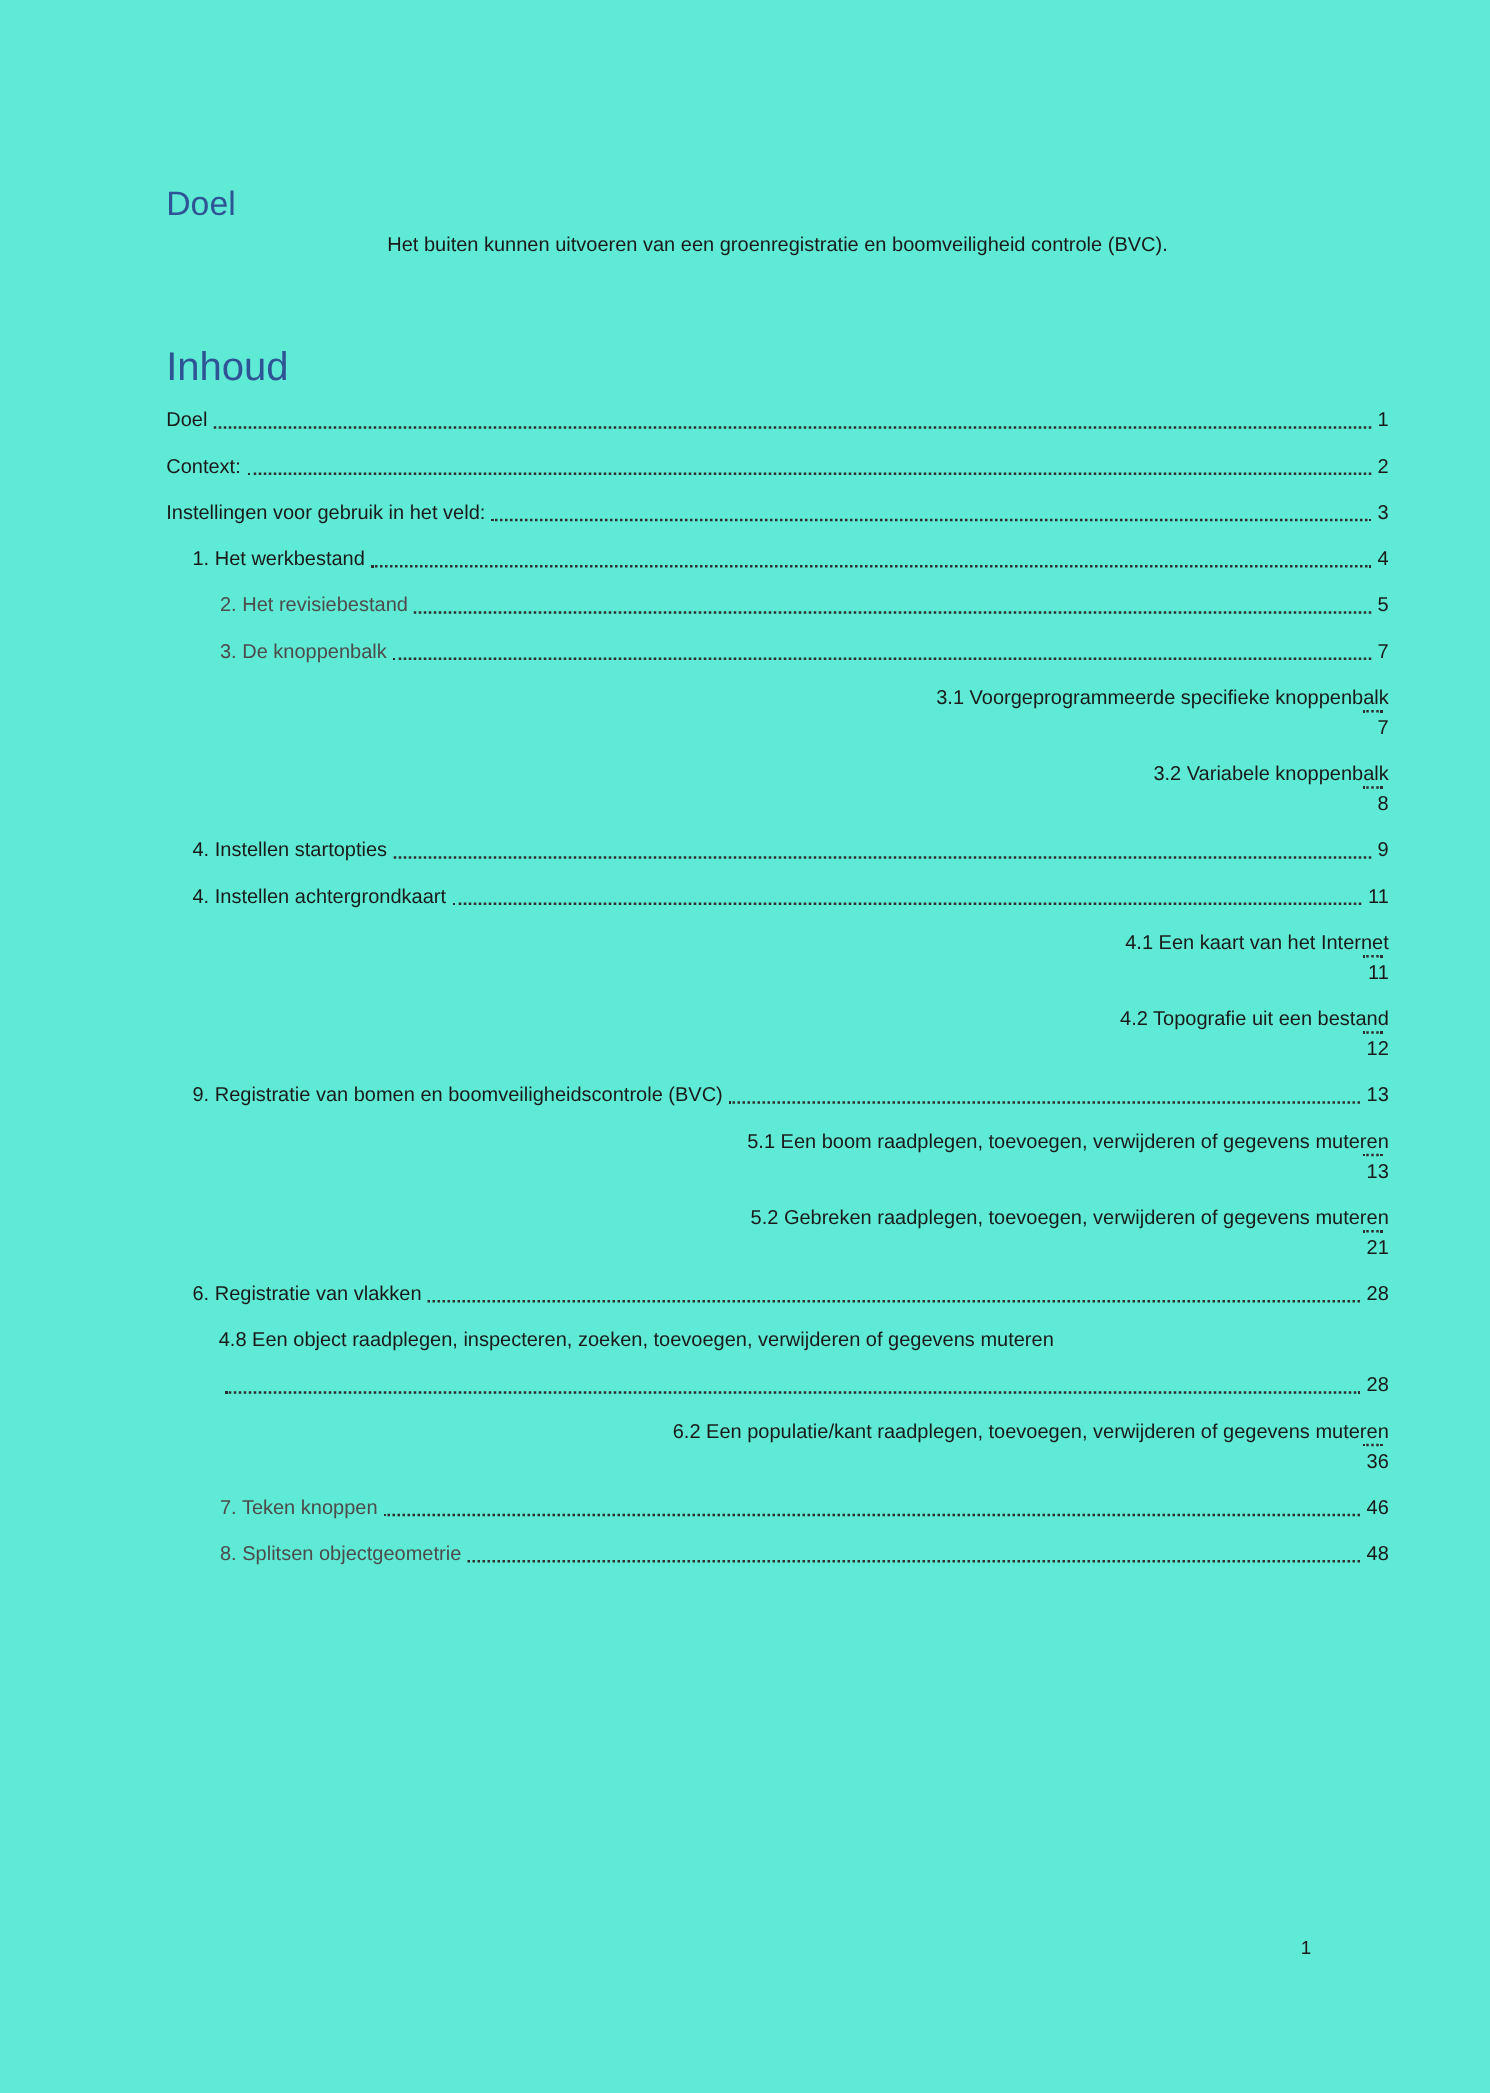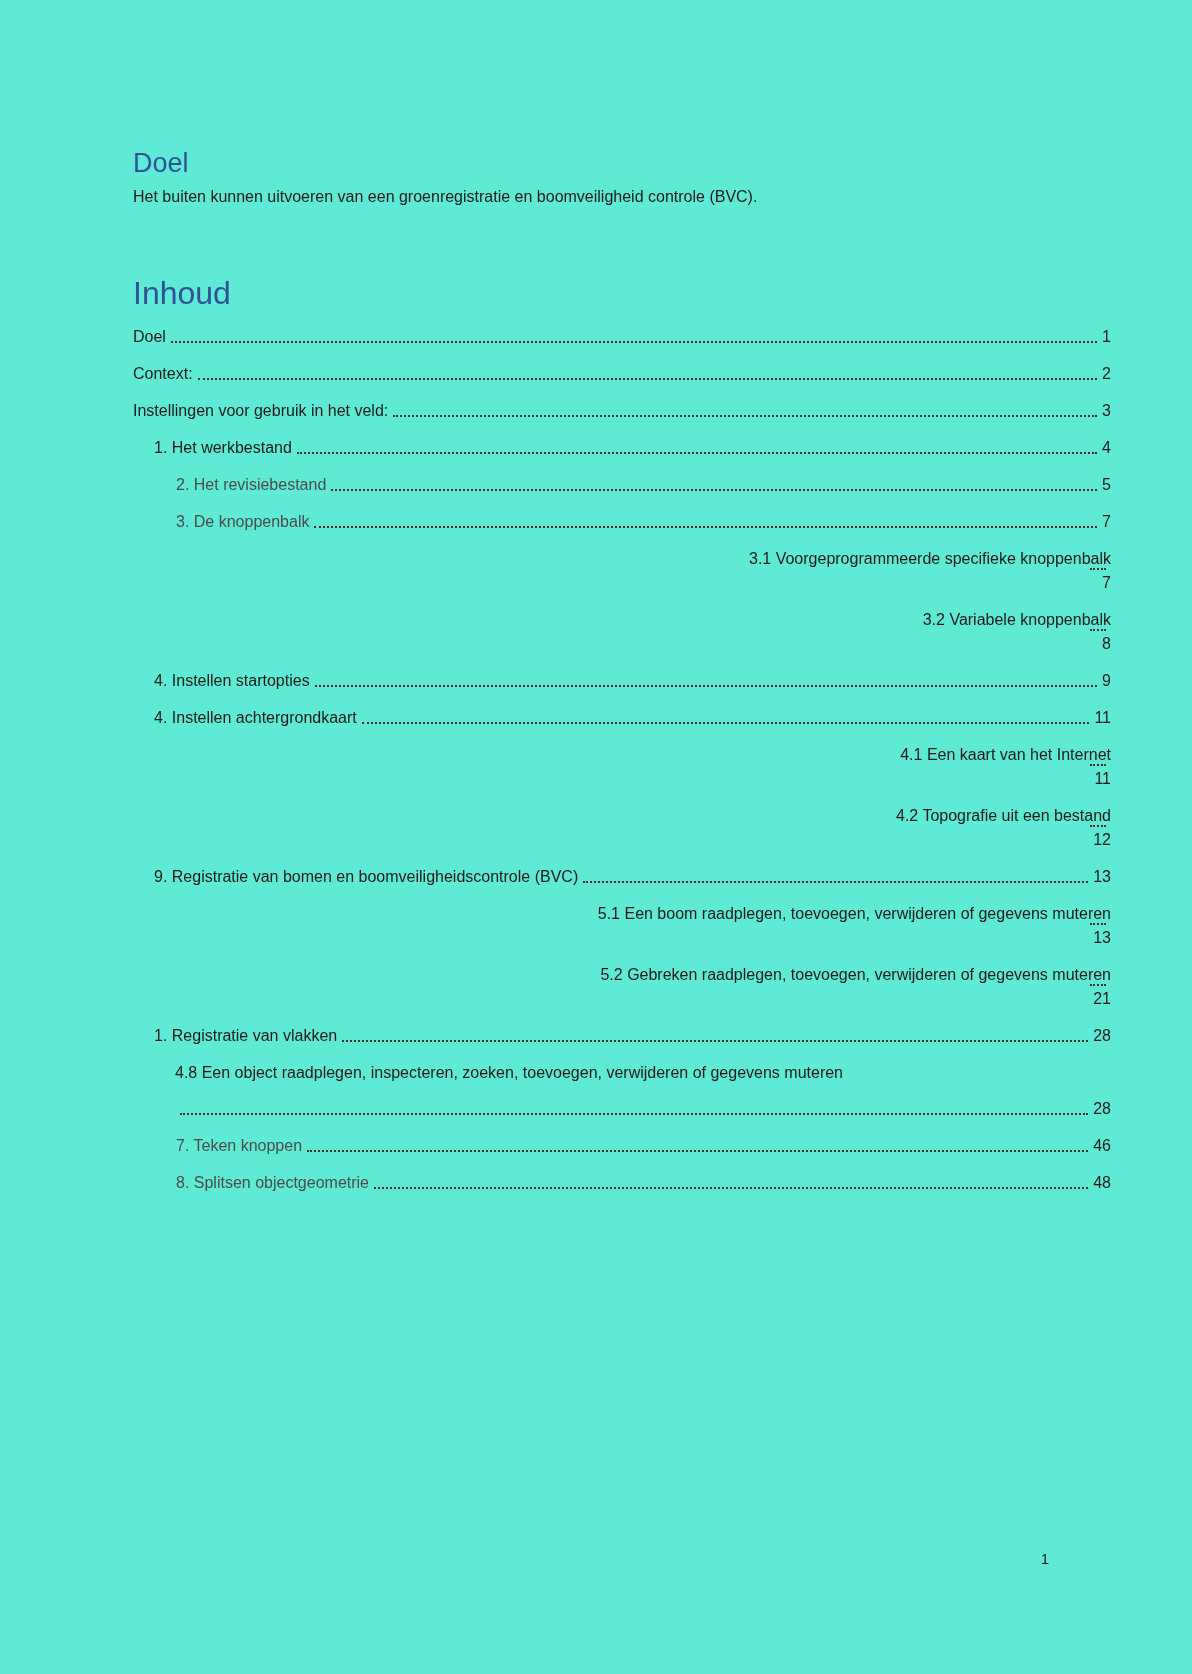--- a/index.html
+++ b/index.html
@@ -9,21 +9,21 @@
     width:1192px;height:1674px;
     background:#5eead4;
     box-sizing:border-box;
     padding:146px 81px 0 133px;
     overflow:hidden;
   }
   .heading{color:#2F5496;font-weight:400;}
   .h-doel{font-size:27px;line-height:34px;margin:0;}
   .h-inhoud{font-size:32px;line-height:40px;margin:66px 0 0 0;}
   .body-text{
-    font-size:16px;line-height:21px;color:#1a1a1a;margin:6px 0 0 0;
+    font-size:16px;line-height:21px;color:#1a1a1a;margin:6px 0 0 0;text-align:center;
   }
   .toc{margin-top:14px;}
   .toc-row{
     font-size:16px;line-height:19px;color:#1a1a1a;margin-bottom:18px;
   }
   .toc-row:not(.wrap){display:flex;align-items:flex-end;}
   .lvl2{padding-left:21px;}
   .lvl3{padding-left:42px;flex-direction:column;}
   .light .toc-label{color:#4c4c4c;margin-left:22px;}
   .toc-label{flex:0 0 auto;white-space:nowrap;}
@@ -122,30 +122,35 @@
         <span class="toc-label">5.1 Een boom raadplegen, toevoegen, verwijderen of gegevens muteren</span>
         <span class="leader"></span>
         <span class="toc-page">13</span>
       </div>
       <div class="toc-row lvl3">
         <span class="toc-label">5.2 Gebreken raadplegen, toevoegen, verwijderen of gegevens muteren</span>
         <span class="leader"></span>
         <span class="toc-page">21</span>
       </div>
       <div class="toc-row lvl2">
-        <span class="toc-label">1. Registratie van vlakken</span>
+        <span class="toc-label">6. Registratie van vlakken</span>
         <span class="leader"></span>
         <span class="toc-page">28</span>
       </div>
       <div class="toc-row lvl3 wrap">
         <div class="toc-label-line"><span class="toc-label">4.8 Een object raadplegen, inspecteren, zoeken, toevoegen, verwijderen of gegevens muteren</span></div>
         <div class="toc-leader-line">
           <span class="leader"></span>
           <span class="toc-page">28</span>
         </div>
+      </div>
+      <div class="toc-row lvl3">
+        <span class="toc-label">6.2 Een populatie/kant raadplegen, toevoegen, verwijderen of gegevens muteren</span>
+        <span class="leader"></span>
+        <span class="toc-page">36</span>
       </div>
       <div class="toc-row lvl2 light">
         <span class="toc-label">7. Teken knoppen</span>
         <span class="leader"></span>
         <span class="toc-page">46</span>
       </div>
       <div class="toc-row lvl2 light">
         <span class="toc-label">8. Splitsen objectgeometrie</span>
         <span class="leader"></span>
         <span class="toc-page">48</span>

